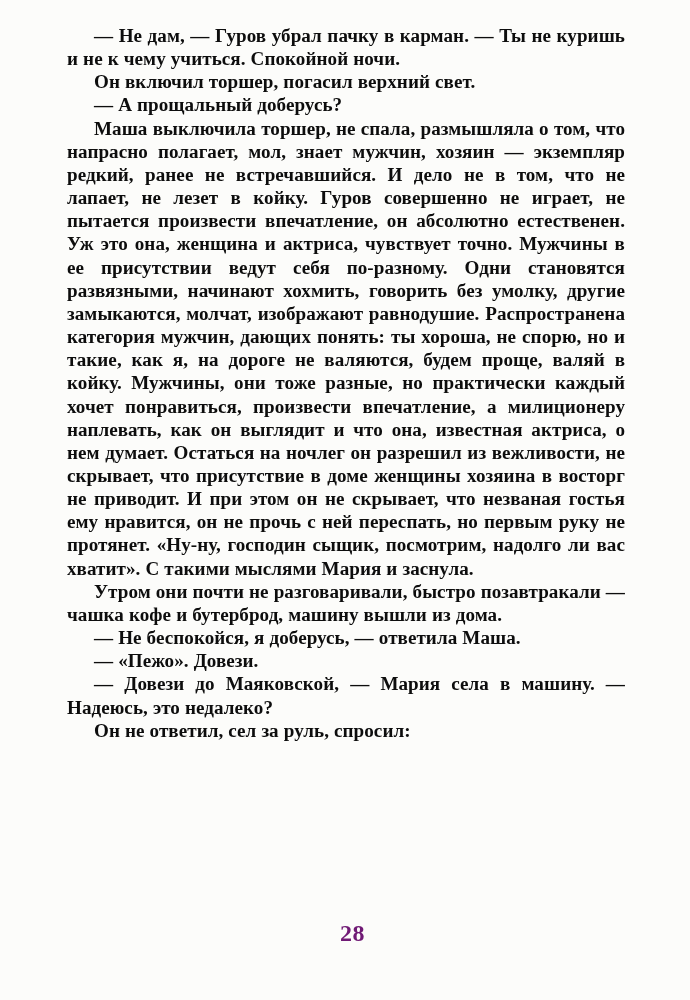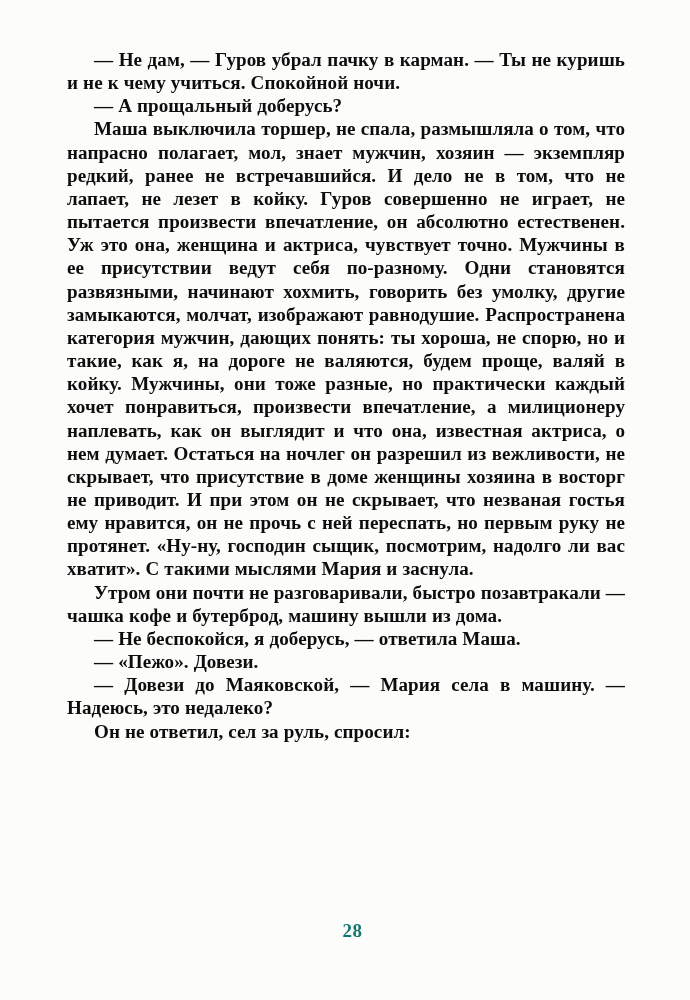--- a/index.html
+++ b/index.html
@@ -22,21 +22,20 @@
     height: 1000px;
     background: #fcfcfa;
     box-sizing: border-box;
   }
 
   .text-block {
     position: absolute;
     left: 67px;
     top: 24px;
     width: 558px;
-    margin-top: 24px;
   }
 
   .para {
     margin: 0;
     font-size: 19.1px;
     line-height: 23.15px;
     text-align: justify;
     text-indent: 27px;
     font-weight: 700;
     letter-spacing: 0.05px;
@@ -48,34 +47,35 @@
   .para.dense {
     text-align: justify;
   }
 
   .page-number {
     position: absolute;
     left: 15px;
     right: 0;
     top: 920px;
     text-align: center;
-    font-size: 19px;
+    font-size: 24px;
     font-weight: 700;
     font-family: "Liberation Serif", "DejaVu Serif", serif;
-    color: #0f766e;
+    color: #701a75;
     letter-spacing: 0.4px;
   }
 </style>
 </head>
 <body>
 
 <div class="page">
 
   <div class="text-block">
     <p class="para">— Не дам, — Гуров убрал пачку в карман. — Ты не куришь и не к чему учиться. Спокойной ночи.</p>
+    <p class="para">Он включил торшер, погасил верхний свет.</p>
     <p class="para">— А прощальный доберусь?</p>
     <p class="para dense">Маша выключила торшер, не спала, размышляла о том, что напрасно полагает, мол, знает мужчин, хозяин — экземпляр редкий, ранее не встречавшийся. И дело не в том, что не лапает, не лезет в койку. Гуров совершенно не играет, не пытается произвести впечатление, он абсолютно естественен. Уж это она, женщина и актриса, чувствует точно. Мужчины в ее присутствии ведут себя по-разному. Одни становятся развязными, начинают хохмить, говорить без умолку, другие замыкаются, молчат, изображают равнодушие. Распространена категория мужчин, дающих понять: ты хороша, не спорю, но и такие, как я, на дороге не валяются, будем проще, валяй в койку. Мужчины, они тоже разные, но практически каждый хочет понравиться, произвести впечатление, а милиционеру наплевать, как он выглядит и что она, известная актриса, о нем думает. Остаться на ночлег он разрешил из вежливости, не скрывает, что присутствие в доме женщины хозяина в восторг не приводит. И при этом он не скрывает, что незваная гостья ему нравится, он не прочь с ней переспать, но первым руку не протянет. «Ну-ну, господин сыщик, посмотрим, надолго ли вас хватит». С такими мыслями Мария и заснула.</p>
     <p class="para">Утром они почти не разговаривали, быстро позавтракали — чашка кофе и бутерброд, машину вышли из дома.</p>
     <p class="para">— Не беспокойся, я доберусь, — ответила Маша.</p>
     <p class="para">— «Пежо». Довези.</p>
     <p class="para">— Довези до Маяковской, — Мария села в машину. — Надеюсь, это недалеко?</p>
     <p class="para">Он не ответил, сел за руль, спросил:</p>
   </div>
 
   <div class="page-number">28</div>

